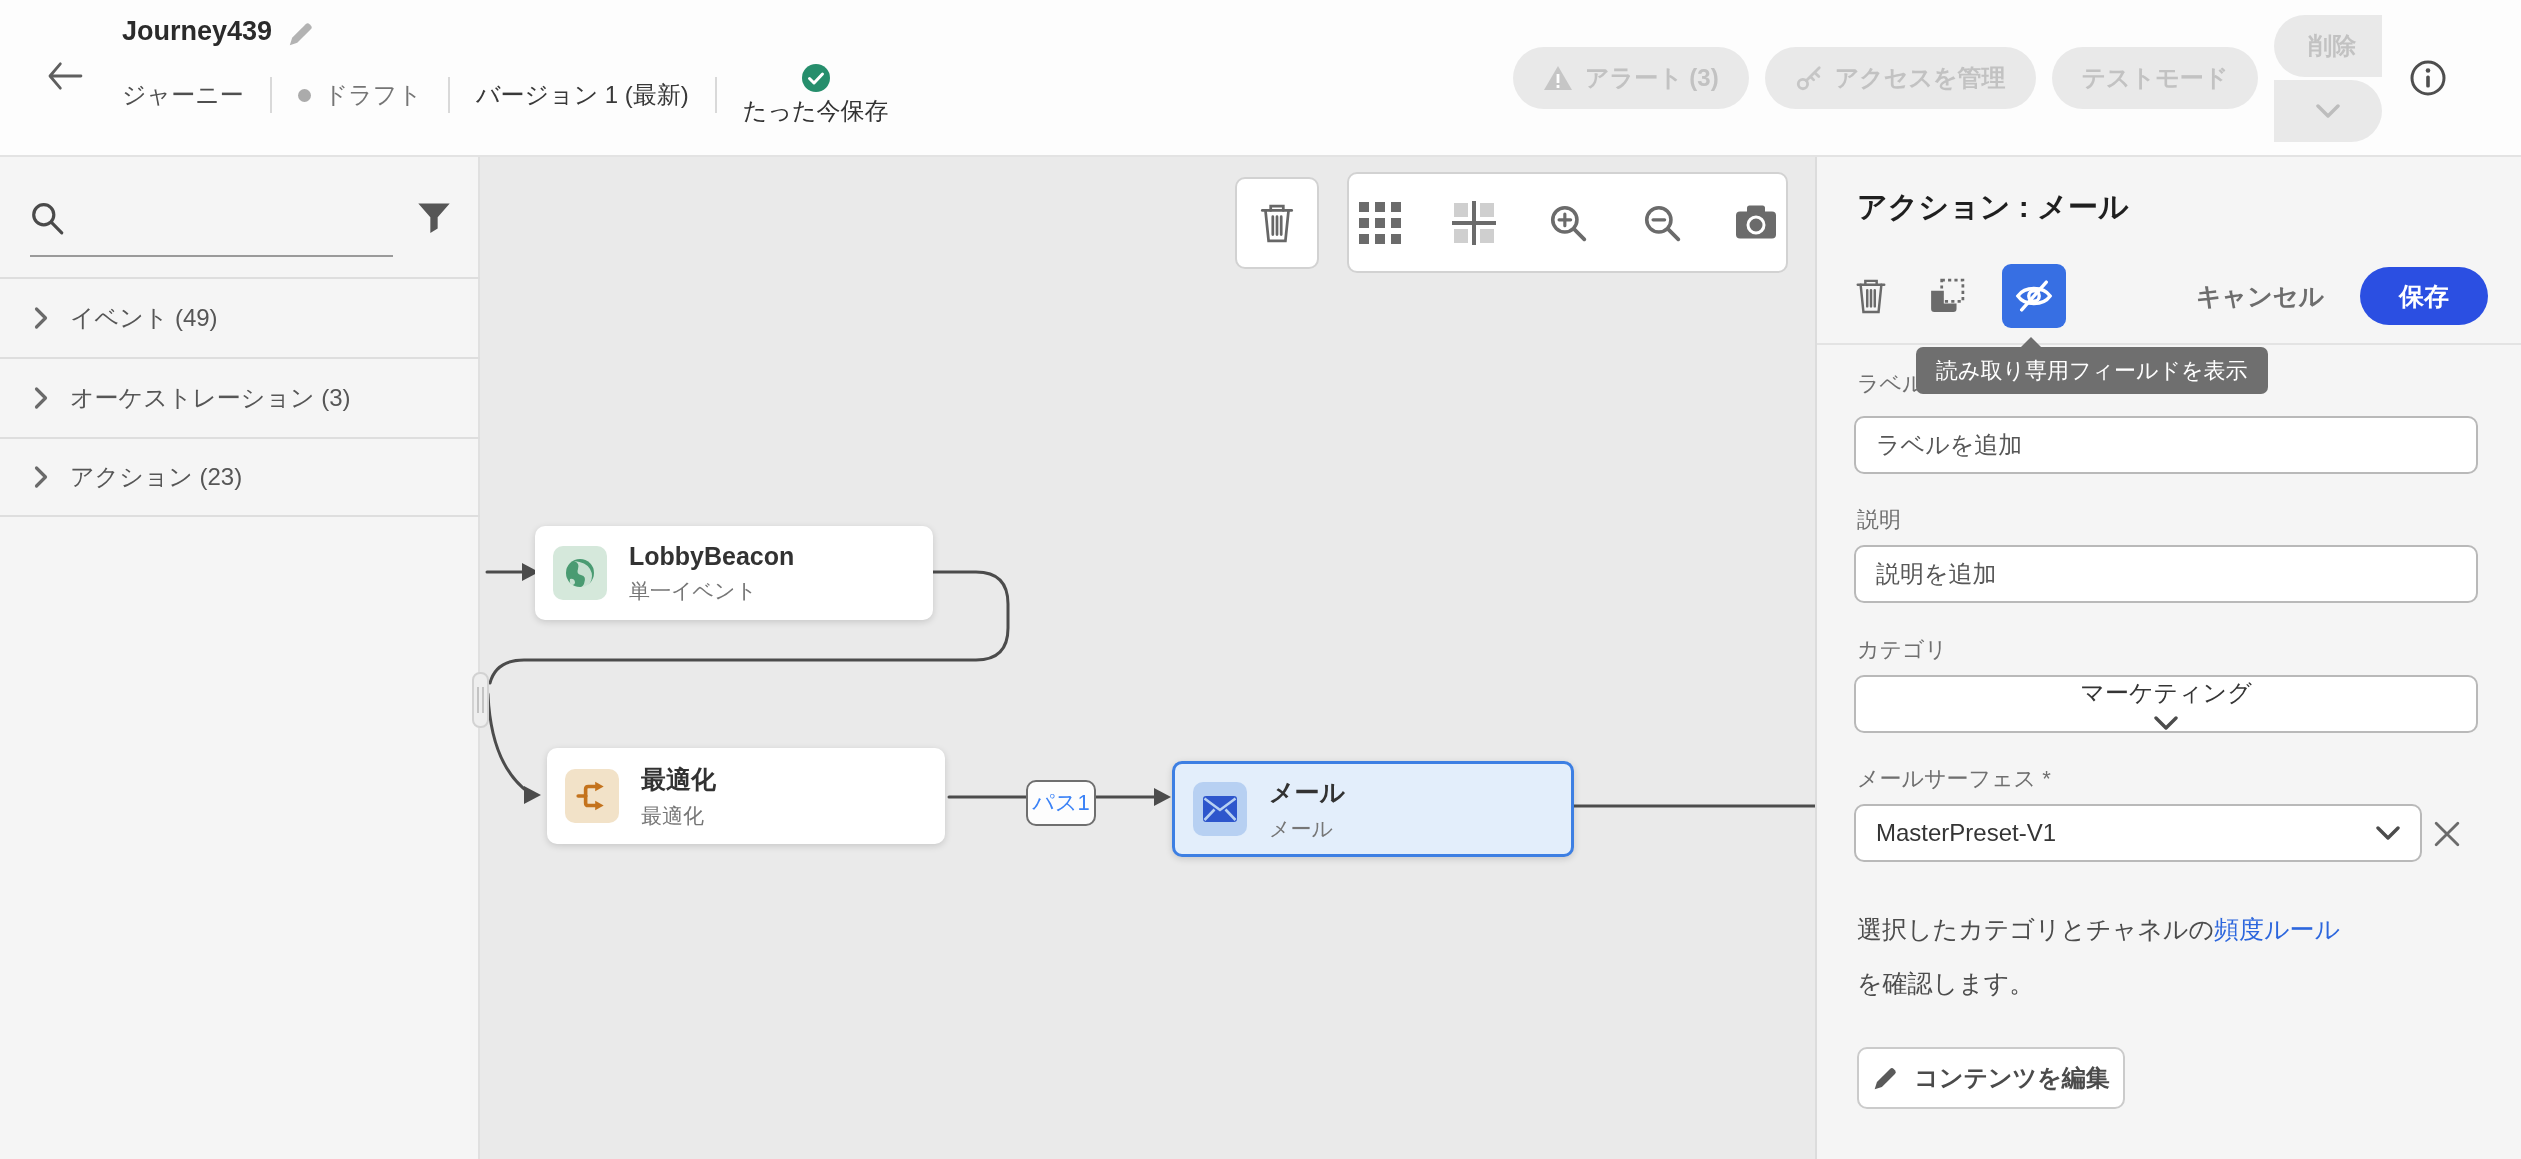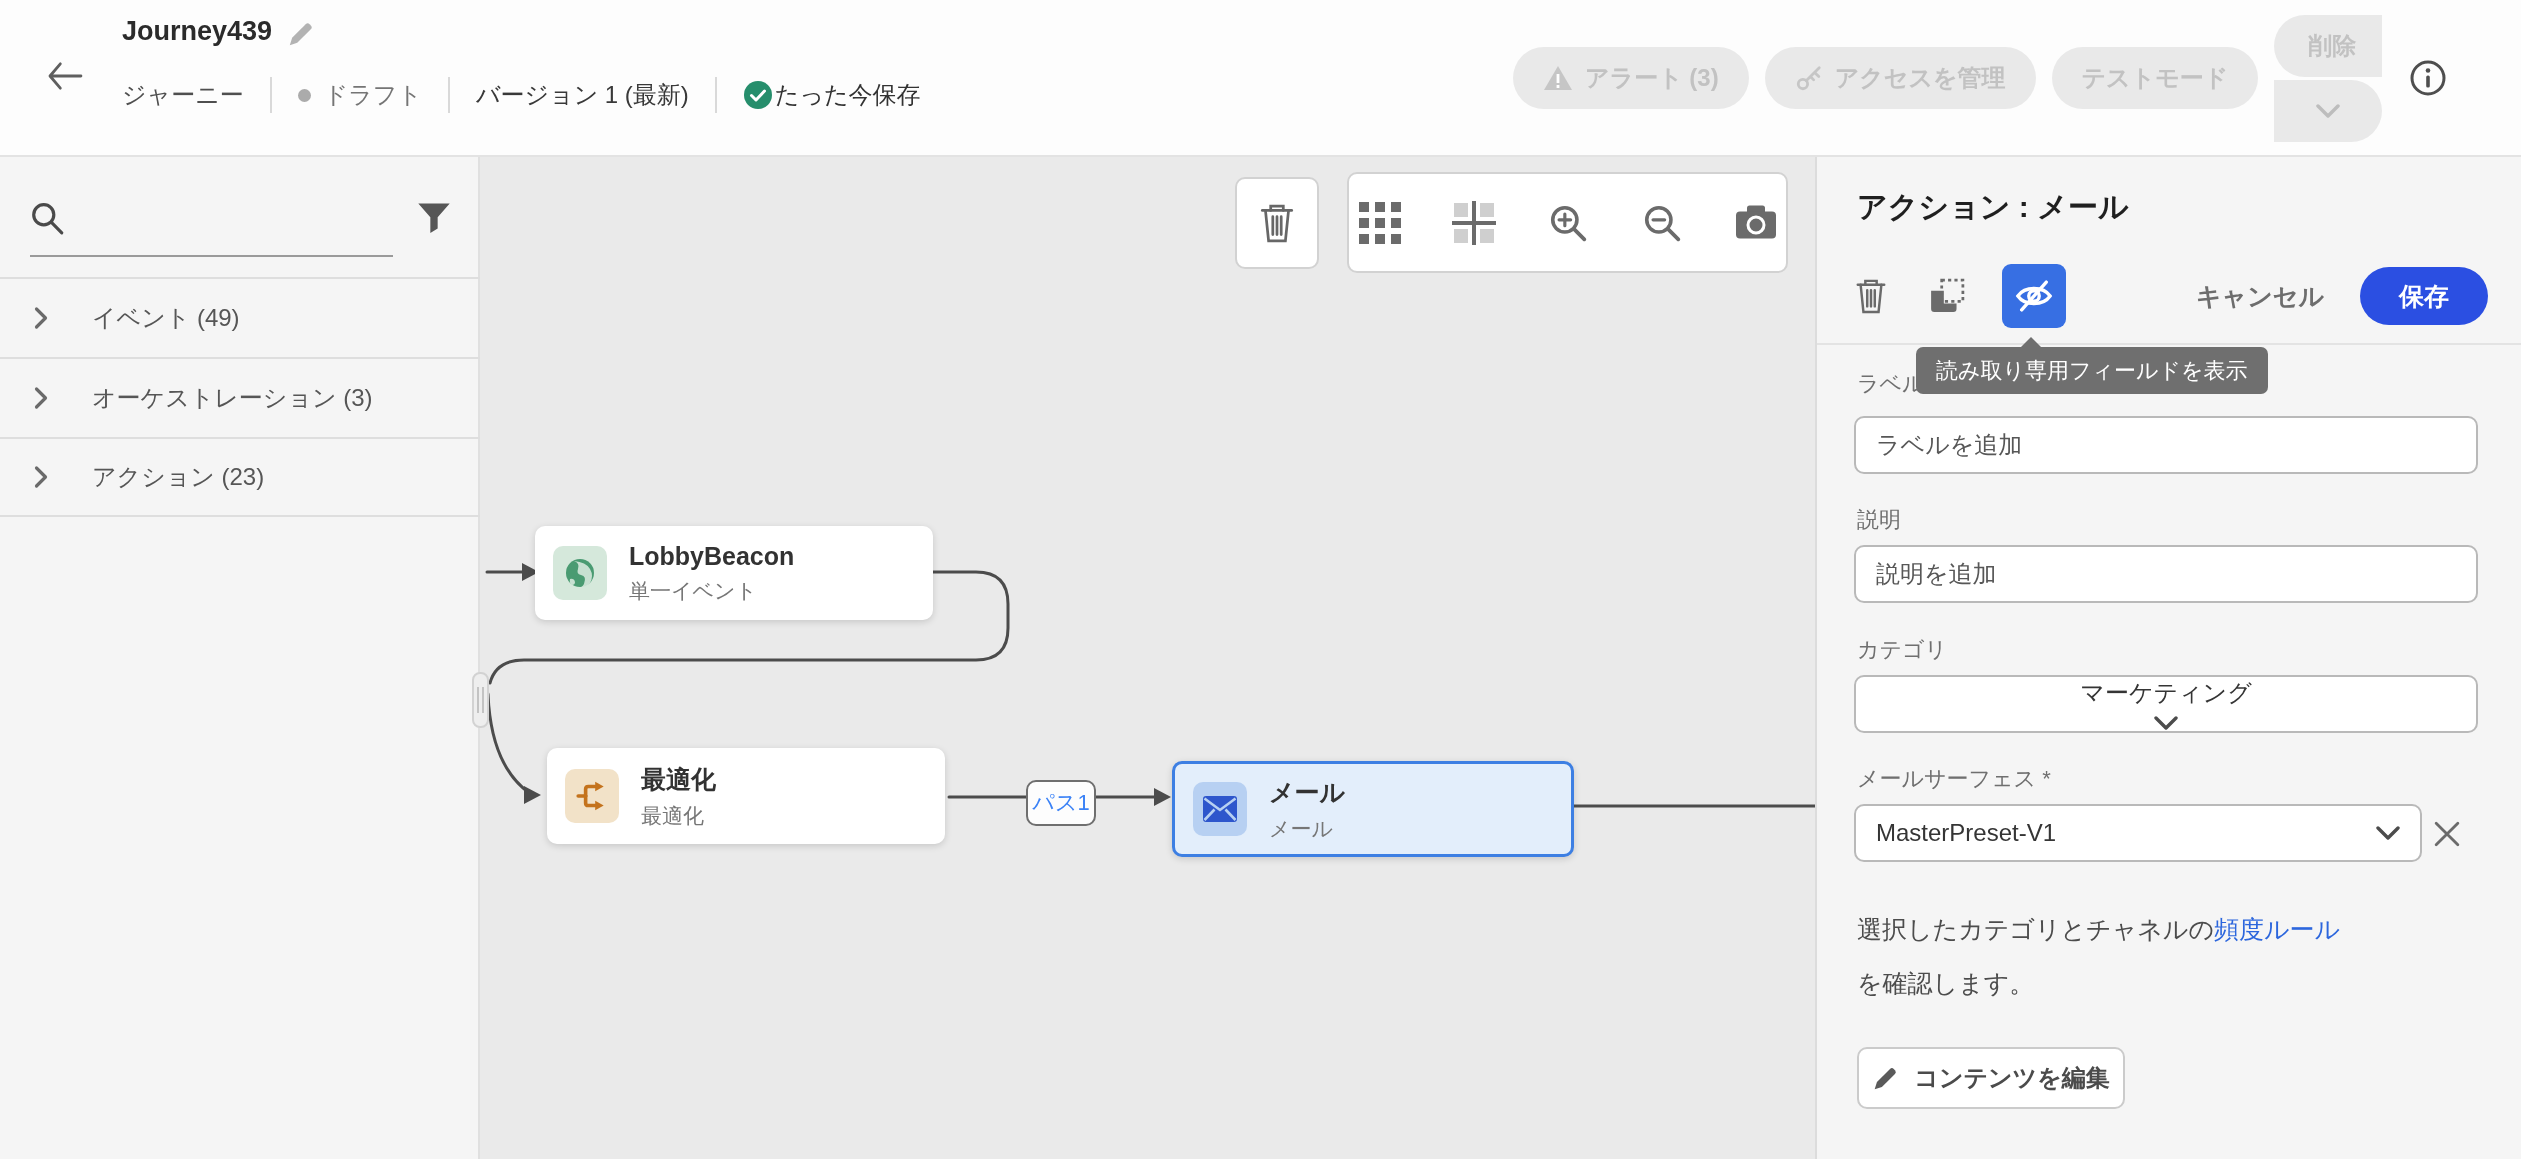--- a/index.html
+++ b/index.html
@@ -12,36 +12,36 @@
   #header { left:0; top:0; width:2521px; height:157px; background:#fdfdfd; border-bottom:2px solid #e3e3e3; z-index:10; }
   .back-btn { left:42px; top:56px; width:46px; height:40px; display:flex; align-items:center; justify-content:center; cursor:pointer; }
   .journey-title { left:122px; top:16px; font-size:27px; font-weight:700; color:#2b2b2b; }
   .title-pencil { left:287px; top:20px; }
   .meta-row { left:122px; top:74px; height:42px; display:flex; align-items:center; font-size:24px; }
   .vdiv { width:2px; height:36px; background:#d9d9d9; margin:0 26px; }
   .journey-label { color:#4f4f4f; }
   .status-dot { width:13px; height:13px; border-radius:50%; background:#ababab; margin-right:13px; }
   .status-wrap { display:flex; align-items:center; color:#757575; }
   .version-label { color:#393939; }
-  .saved-wrap { display:flex; align-items:center; gap:2px; color:#333; }
+  .saved-wrap { display:flex; align-items:center; gap:2px; color:#333;flex-direction:column; }
   .hdr-actions { left:1513px; top:47px; height:62px; display:flex; align-items:center; gap:16px; }
   .hbtn { height:62px; background:#e9e9e9; border:none; border-radius:31px; color:#c2c2c2; font-size:24px; font-weight:700; display:flex; align-items:center; justify-content:center; gap:12px; padding:0 30px; font-family:inherit; cursor:default; }
   .split { display:flex; gap:3px;flex-direction:column; }
   .split .seg-main { border-radius:31px 0 0 31px; padding:0 26px 0 34px; }
   .split .seg-arrow { border-radius:0 31px 31px 0; padding:0 28px; }
   .info-btn { width:40px; height:40px; margin-left:10px; background:none; border:none; display:flex; align-items:center; justify-content:center; cursor:pointer; }
 
   
   #sidebar { left:0; top:157px; width:480px; height:1002px; background:#f5f5f5; border-right:2px solid #e0e0e0; z-index:5; }
   .search-icon { left:30px; top:44px; }
   .filter-btn { left:412px; top:40px; width:44px; height:44px; background:none; border:none; cursor:pointer; }
   .search-underline { left:30px; top:98px; width:363px; height:2px; background:#9a9a9a; }
   .search-input { left:76px; top:48px; width:320px; height:44px; border:none; background:transparent; font-size:24px; color:#333; outline:none; font-family:inherit; }
   .side-sections { left:0; top:120px; width:480px; }
-  .side-row { height:80px; border-top:2px solid #dedede; display:flex; align-items:center; padding-left:30px; gap:40px; font-size:24px; color:#565656; cursor:pointer;text-align:center; }
+  .side-row { height:80px; border-top:2px solid #dedede; display:flex; align-items:center; padding-left:30px; gap:18px; font-size:24px; color:#565656; cursor:pointer;text-align:center; }
   .side-row:last-child { border-bottom:2px solid #dedede; }
 
   
   #canvas { left:480px; top:157px; width:1335px; height:1002px; background:#eaeaea; overflow:hidden; }
   .tool-box { background:#fff; border:2px solid #d2d2d2; border-radius:10px; display:flex; align-items:center; justify-content:center; }
   #trash-box { left:755px; top:20px; width:84px; height:92px; cursor:pointer; }
   #tools-box { left:867px; top:15px; width:441px; height:101px; gap:46px; }
   .tool-btn { background:none; border:none; display:flex; align-items:center; justify-content:center; width:48px; height:48px; cursor:pointer; }
   #edges { left:0; top:0; z-index:1; }
   .node { background:#fff; border-radius:10px; box-shadow:0 2px 7px rgba(0,0,0,.15); display:flex; align-items:center; padding-left:18px; gap:22px; z-index:2; cursor:pointer; }

